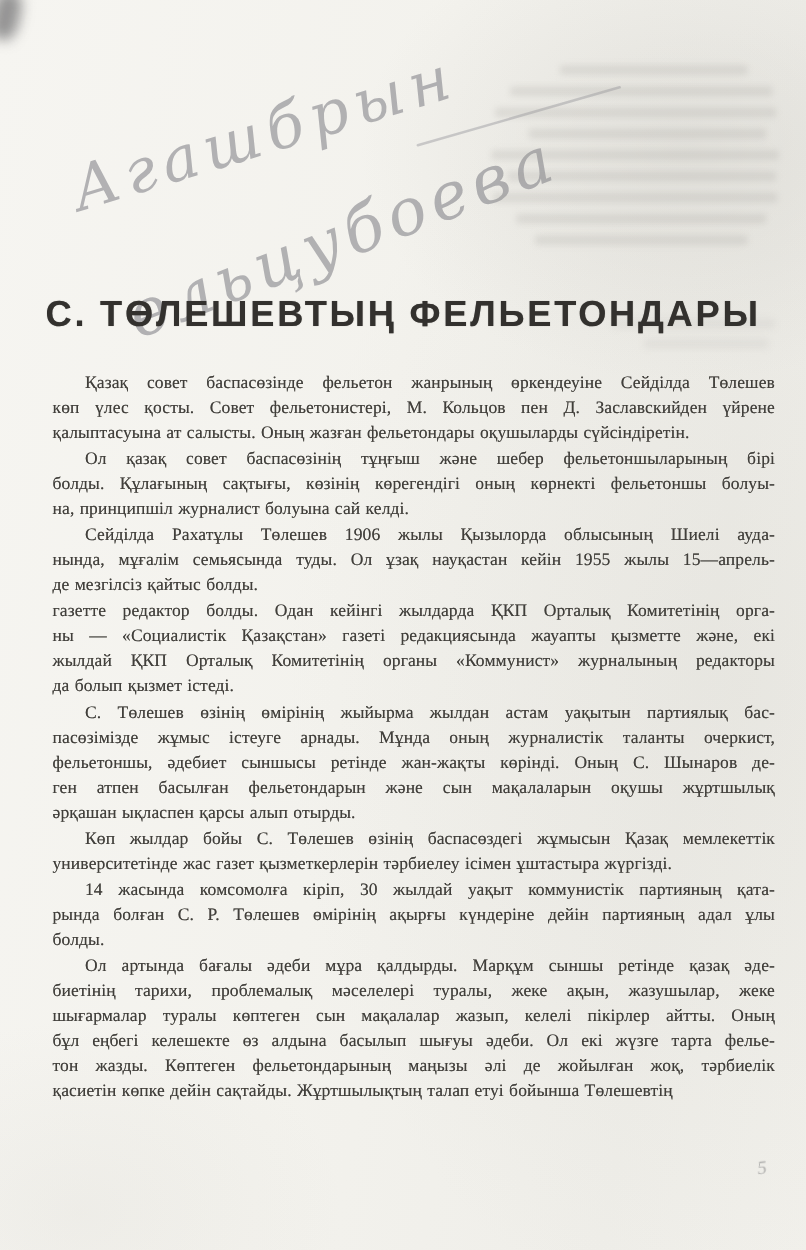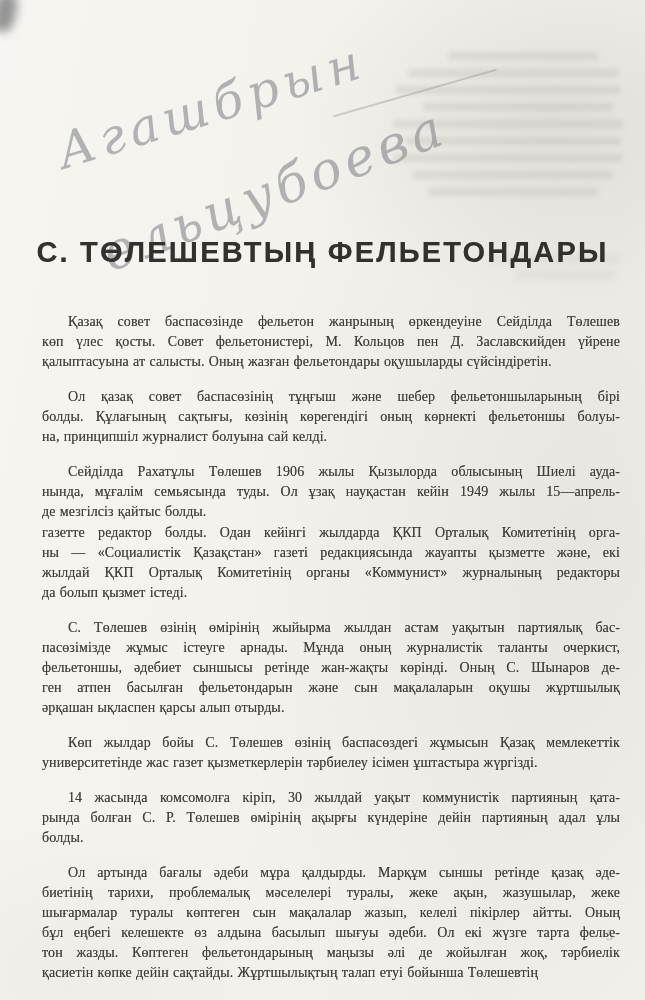--- a/index.html
+++ b/index.html
@@ -79,21 +79,21 @@
   .body-text{
     position:absolute;left:42px;top:297px;width:578px;
     font-size:14px;line-height:20px;
     color:#413f3b;
     letter-spacing:.1px;word-spacing:.6px;
     text-shadow:0 0 .5px rgba(62,60,56,.65);
     filter:blur(.18px);
   }
   .para{margin:0 0 1px 0;}
   .line{display:block;text-align:justify;text-align-last:justify;white-space:normal;}
-  .line.first{text-indent:26px;margin-top:15px;}
+  .line.first{text-indent:26px;}
   .line.last{text-align-last:auto;}
   
   .page-number{
     position:absolute;right:32px;top:927px;
     font-size:15px;font-style:italic;
     color:rgba(115,115,118,.5);
     transform:rotate(-6deg);
     filter:blur(.3px);
   }
 </style>
@@ -134,21 +134,21 @@
         <span class="line">көп үлес қосты. Совет фельетонистері, М. Кольцов пен Д. Заславскийден үйрене</span>
         <span class="line last">қалыптасуына ат салысты. Оның жазған фельетондары оқушыларды сүйсіндіретін.</span>
       </p>
       <p class="para">
         <span class="line first">Ол қазақ совет баспасөзінің тұңғыш және шебер фельетоншыларының бірі</span>
         <span class="line">болды. Құлағының сақтығы, көзінің көрегендігі оның көрнекті фельетоншы болуы-</span>
         <span class="line last">на, принципшіл журналист болуына сай келді.</span>
       </p>
       <p class="para">
         <span class="line first">Сейділда Рахатұлы Төлешев 1906 жылы Қызылорда облысының Шиелі ауда-</span>
-        <span class="line">нында, мұғалім семьясында туды. Ол ұзақ науқастан кейін 1949 жылы 15—апрель-</span>
+        <span class="line">нында, мұғалім семьясында туды. Ол ұзақ науқастан кейін 1955 жылы 15—апрель-</span>
         <span class="line last">де мезгілсіз қайтыс болды.</span>
       </p>
       <p class="para">
         <span class="line">газетте редактор болды. Одан кейінгі жылдарда ҚКП Орталық Комитетінің орга-</span>
         <span class="line">ны — «Социалистік Қазақстан» газеті редакциясында жауапты қызметте және, екі</span>
         <span class="line">жылдай ҚКП Орталық Комитетінің органы «Коммунист» журналының редакторы</span>
         <span class="line last">да болып қызмет істеді.</span>
       </p>
       <p class="para">
         <span class="line first">С. Төлешев өзінің өмірінің жыйырма жылдан астам уақытын партиялық бас-</span>

